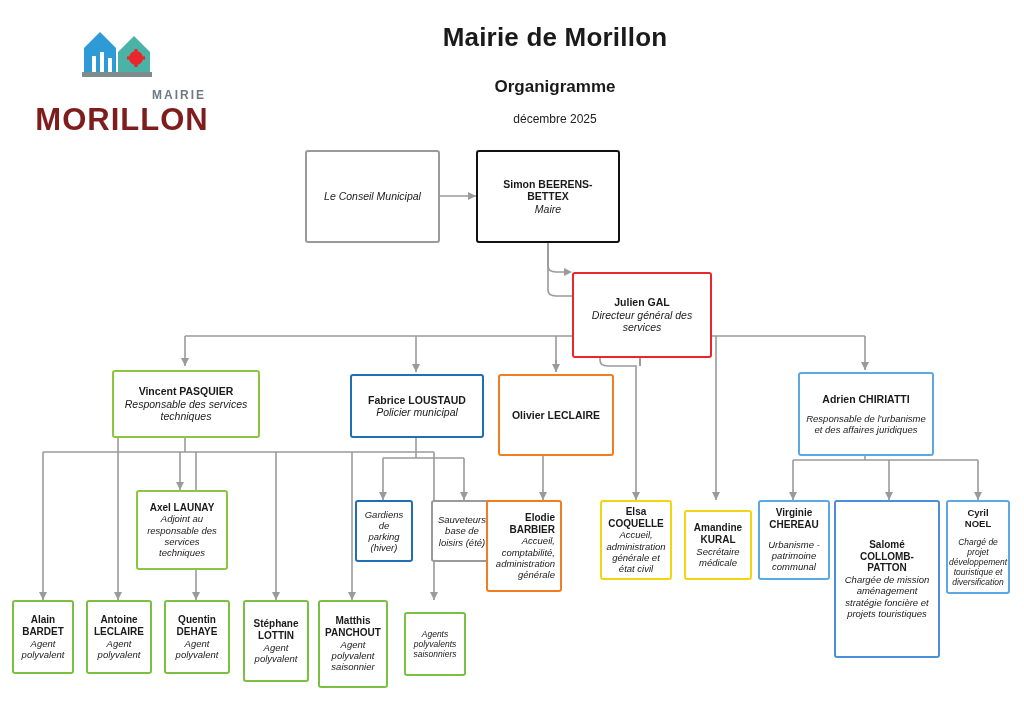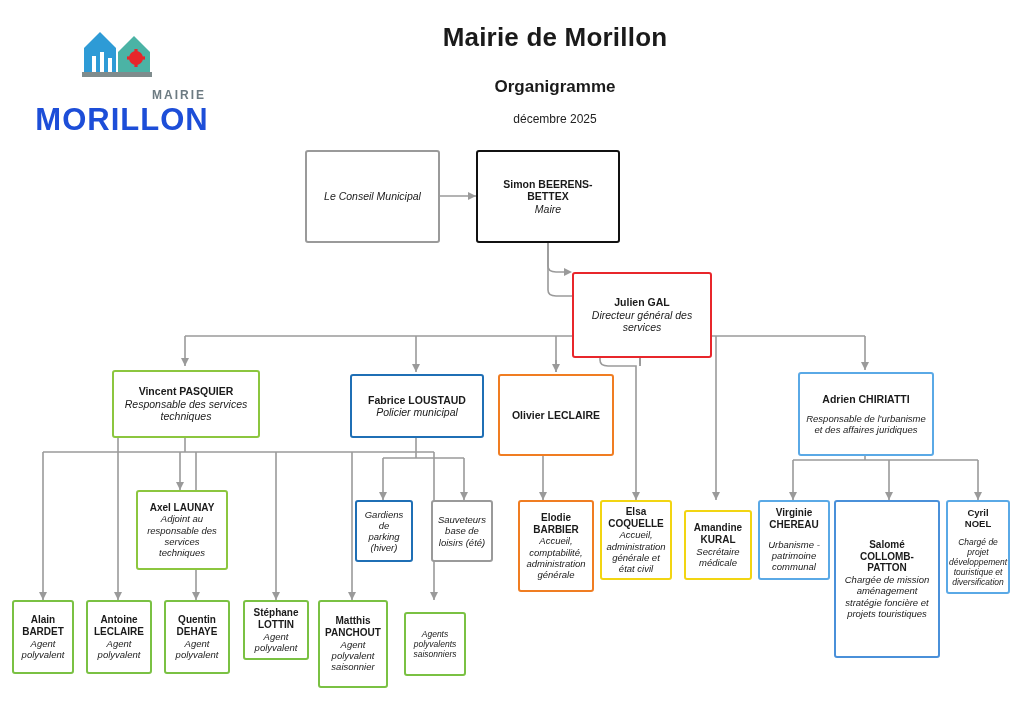--- a/index.html
+++ b/index.html
@@ -82,21 +82,21 @@
   }
   .logo-word {
     position: absolute;
     left: 0px;
     top: 74px;
     width: 200px;
     text-align: center;
     font-size: 31px;
     font-weight: bold;
     letter-spacing: 1px;
-    color: #1d4ed8;
+    color: #7f1d1d;
   }
 
   
   .node {
     position: absolute;
     box-sizing: border-box;
     background: #ffffff;
     border: 2px solid #999;
     border-radius: 3px;
     display: flex;
@@ -275,21 +275,21 @@
   </div>
 
   <div class="node c-blue sz-sm italic-only" style="left:355px; top:500px; width:58px; height:62px;">
     <div class="nm">Gardiens de parking (hiver)</div>
   </div>
 
   <div class="node c-grey sz-sm italic-only" style="left:431px; top:500px; width:62px; height:62px;">
     <div class="nm">Sauveteurs base de loisirs (été)</div>
   </div>
 
-  <div class="node c-orange sz-sm" style="left:518px; top:500px; width:76px; height:92px;">
+  <div class="node c-orange sz-sm" style="left:486px; top:500px; width:76px; height:92px;text-align:right;">
     <div class="nm" style="font-size:10px;">Elodie BARBIER</div>
     <div class="rl">Accueil, comptabilité, administration générale</div>
   </div>
 
   <div class="node c-yellow sz-sm" style="left:600px; top:500px; width:72px; height:80px;">
     <div class="nm" style="font-size:10px;">Elsa COQUELLE</div>
     <div class="rl">Accueil, administration générale et état civil</div>
   </div>
 
   <div class="node c-yellow sz-sm" style="left:684px; top:510px; width:68px; height:70px;">
@@ -320,21 +320,21 @@
   <div class="node c-green2 sz-sm" style="left:86px; top:600px; width:66px; height:74px;">
     <div class="nm" style="font-size:10px;">Antoine LECLAIRE</div>
     <div class="rl">Agent polyvalent</div>
   </div>
 
   <div class="node c-green2 sz-sm" style="left:164px; top:600px; width:66px; height:74px;">
     <div class="nm" style="font-size:10px;">Quentin DEHAYE</div>
     <div class="rl">Agent polyvalent</div>
   </div>
 
-  <div class="node c-green2 sz-sm" style="left:243px; top:600px; width:66px; height:60px;">
+  <div class="node c-green2 sz-sm" style="left:243px; top:600px; width:66px; height:82px;">
     <div class="nm" style="font-size:10px;">Stéphane LOTTIN</div>
     <div class="rl">Agent polyvalent</div>
   </div>
 
   <div class="node c-green2 sz-sm" style="left:318px; top:600px; width:70px; height:88px;">
     <div class="nm" style="font-size:10px;">Matthis PANCHOUT</div>
     <div class="rl">Agent polyvalent saisonnier</div>
   </div>
 
   <div class="node c-green2 sz-xs italic-only" style="left:404px; top:612px; width:62px; height:64px;">

